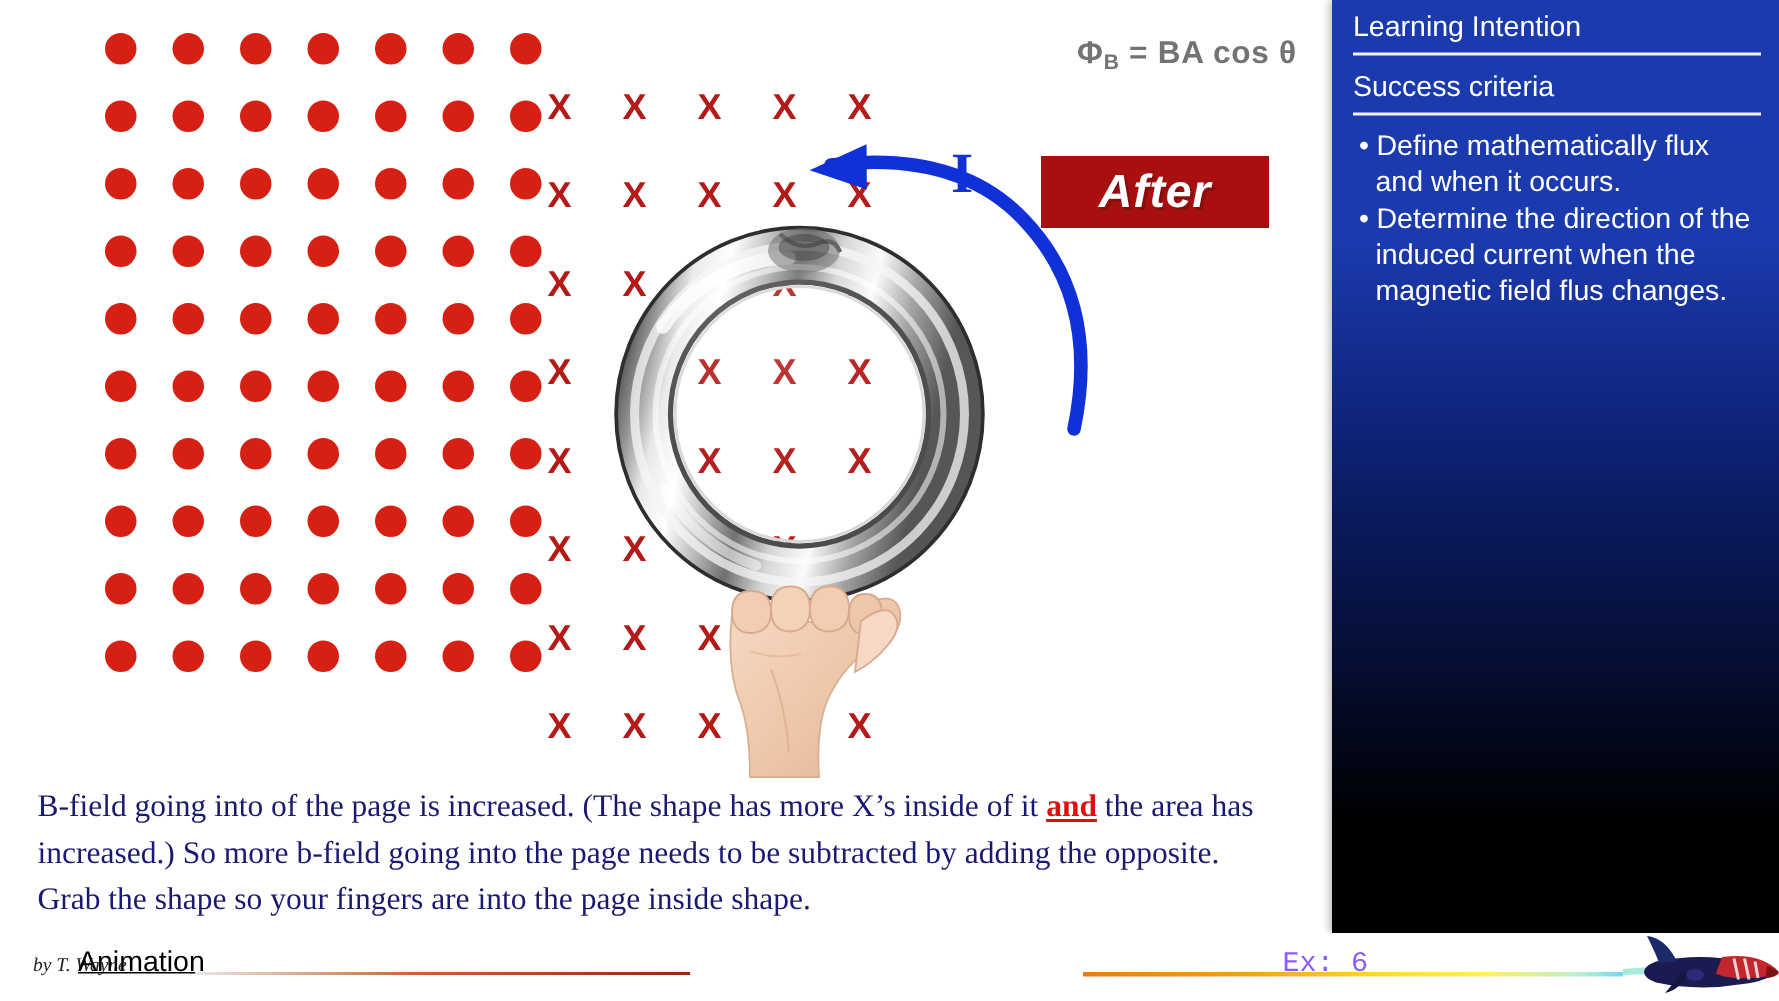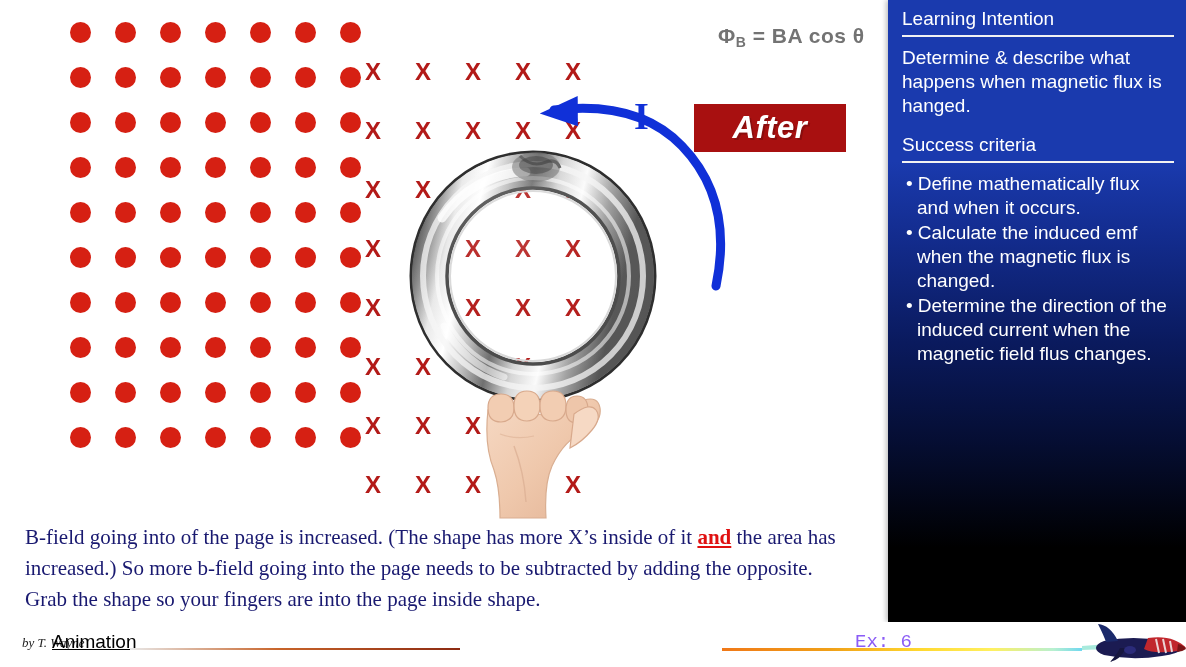--- a/index.html
+++ b/index.html
@@ -322,26 +322,24 @@
   <div id="after-badge">
     <span>After</span>
   </div>
 
   <div id="body-text"><span>B-field going into of the page is increased. (The </span><span>shape has more X’s inside of it </span><span class="hl">and</span><span> the area has increased.) So more b-field going into the page needs to be subtracted by adding the opposite. Grab the shape so your fingers are into the page inside shape.</span></div>
 
   <aside id="sidebar">
     <div class="sb-pad">
       <div class="sb-head">Learning Intention</div>
       <div class="sb-rule"></div>
-      <div class="sb-body">Determine &amp; describe what happens when magnetic flux is hanged.</div>
       <div class="sb-head">Success criteria</div>
       <div class="sb-rule"></div>
       <ul class="sb-list">
         <li>Define mathematically flux and when it occurs.</li>
-        <li>Calculate the induced emf when the magnetic flux is changed.</li>
         <li>Determine the direction of the induced current when the magnetic field flus changes.</li>
       </ul>
     </div>
   </aside>
 
   <div id="footer">
     <div id="sig">by T. Wayne</div>
     <div id="anim">Animation</div>
     <div id="rule-left"></div>
     <div id="rule-right"></div>

